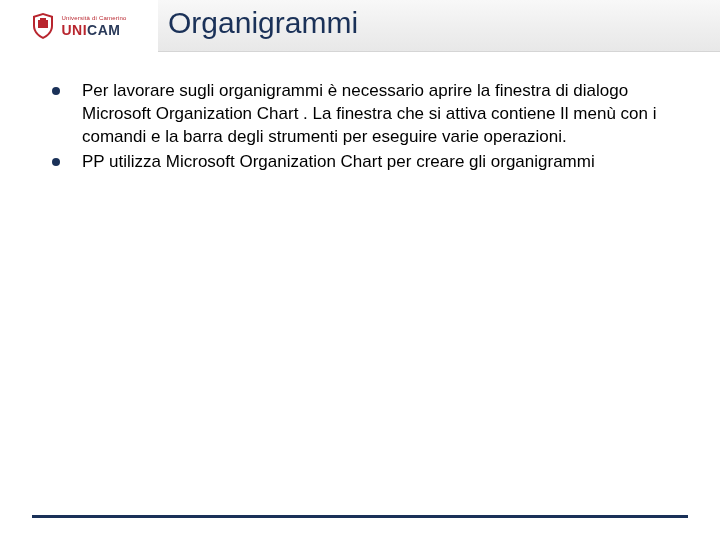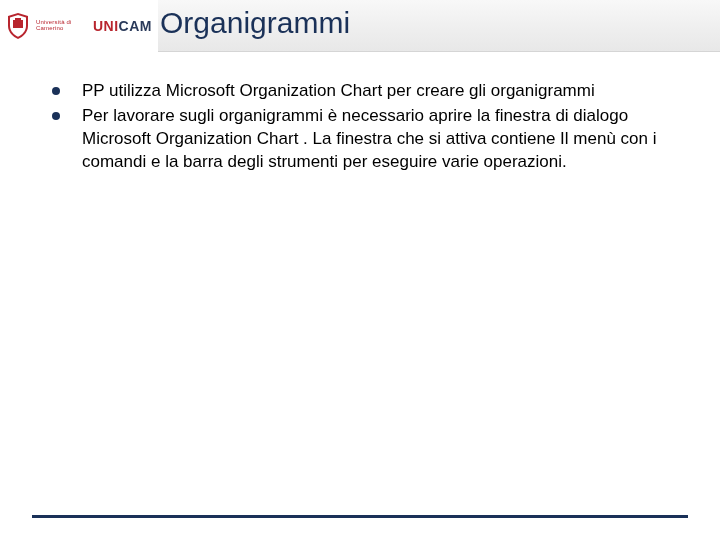--- a/index.html
+++ b/index.html
@@ -33,40 +33,40 @@
     gap: 6px;
     padding: 4px 6px;
   }
   .logo-shield {
     width: 24px;
     height: 28px;
     flex-shrink: 0;
   }
   .logo-text {
     display: flex;
-    flex-direction: row;
+    flex-direction: column;
     line-height: 1;
   }
   .logo-upper {
     font-size: 6px;
     color: #b8252e;
     letter-spacing: 0.2px;
     margin-bottom: 2px;
   }
   .logo-lower {
     font-size: 14px;
     font-weight: bold;
     color: #2a3a5a;
     letter-spacing: 0.5px;
   }
   .logo-lower .uni { color: #b8252e; }
   .title {
     position: absolute;
     top: 6px;
-    left: 160px;
+    left: 168px;
     font-size: 30px;
     color: #1a3158;
     font-weight: normal;
     font-family: Arial, sans-serif;
   }
   .content {
     position: absolute;
     top: 80px;
     left: 44px;
     right: 44px;
@@ -116,22 +116,22 @@
       <span class="logo-lower"><span class="uni">UNI</span><span>CAM</span></span>
     </div>
   </div>
   <h1 class="title">Organigrammi</h1>
 </div>
 
 <div class="content">
   <ul class="bullet-list">
     <li class="bullet-item">
       <span class="bullet-dot"></span>
-      <span>PP utilizza Microsoft Organization Chart per creare gli organigrammi</span>
+      <span>Per lavorare sugli organigrammi è necessario aprire la finestra di dialogo Microsoft Organization Chart . La finestra che si attiva contiene Il menù con i comandi e la barra degli strumenti per eseguire varie operazioni.</span>
     </li>
     <li class="bullet-item">
       <span class="bullet-dot"></span>
-      <span>Per lavorare sugli organigrammi è necessario aprire la finestra di dialogo Microsoft Organization Chart . La finestra che si attiva contiene Il menù con i comandi e la barra degli strumenti per eseguire varie operazioni.</span>
+      <span>PP utilizza Microsoft Organization Chart per creare gli organigrammi</span>
     </li>
   </ul>
 </div>
 
 <div class="footer-line"></div>
 
 </body></html>

